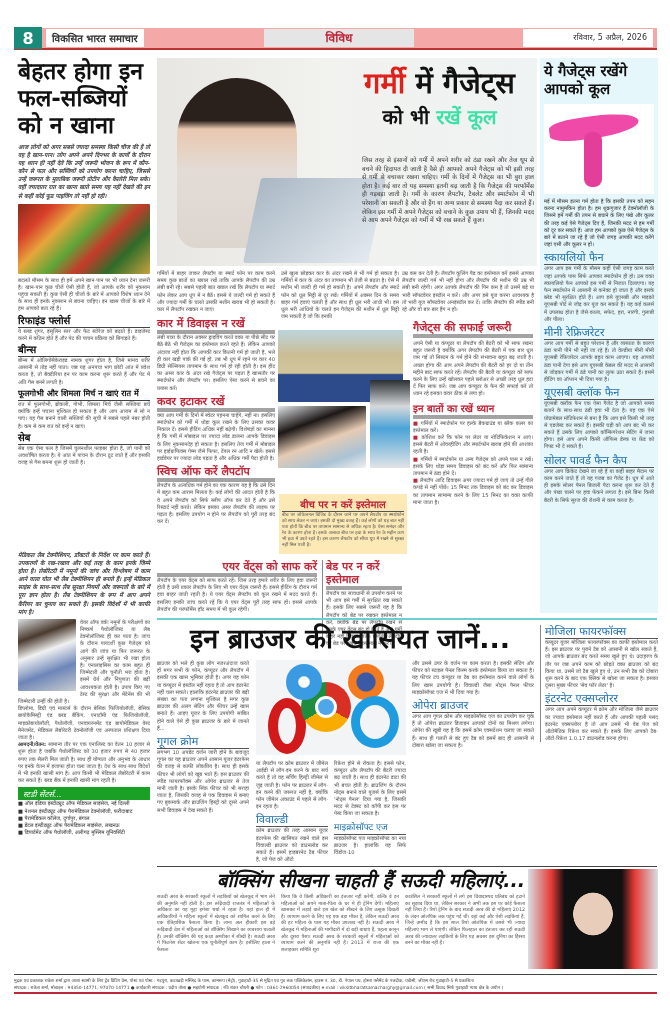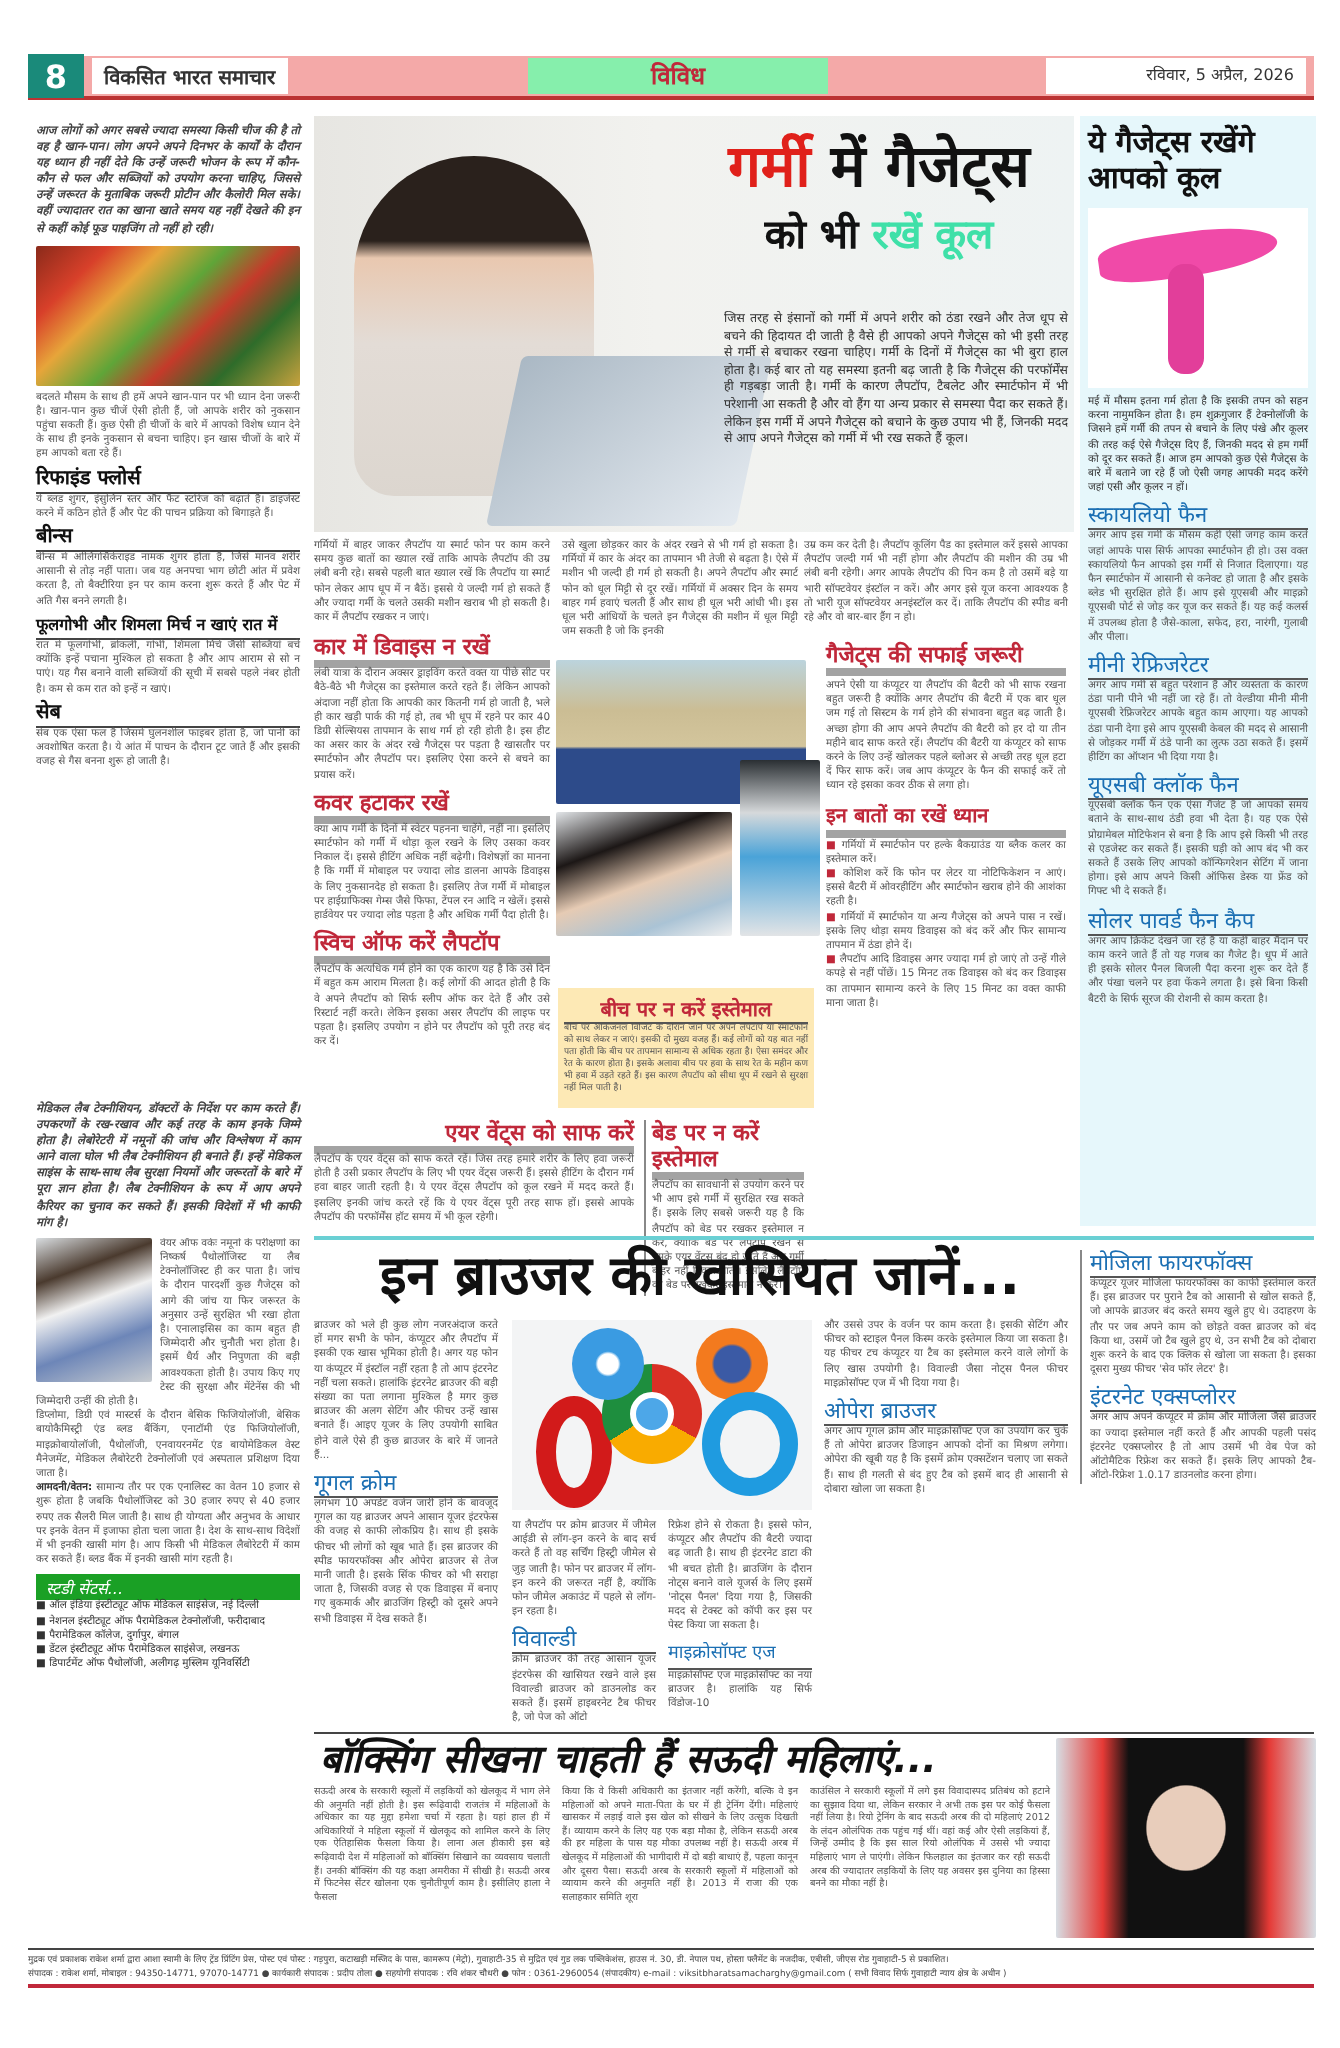--- a/index.html
+++ b/index.html
@@ -1,21 +1,21 @@
 <!DOCTYPE html>
 <html><head>
 <meta charset="utf-8">
 <style>
 *{box-sizing:border-box;margin:0;padding:0}
 body{width:670px;height:1024px;background:#fff;font-family:"DejaVu Sans",sans-serif;color:#222;position:relative;overflow:hidden}
 .abs{position:absolute}
 .header{left:14px;top:28px;width:643px;height:22px;background:#f4a9a8;display:flex;align-items:center;border-bottom:2px solid #b33}
 .pgnum{width:28px;height:22px;background:#1a8a7a;color:#fff;font-weight:bold;font-size:16px;display:flex;align-items:center;justify-content:center}
 .paper{background:#fff;height:18px;margin-left:4px;padding:0 6px;font-size:10px;font-weight:bold;display:flex;align-items:center;color:#333}
-.section{background:#86efac;height:18px;position:absolute;left:250px;width:150px;text-align:center;font-size:12px;font-weight:bold;color:#c0283a;line-height:18px}
+.section{background:#e5e5e5;height:18px;position:absolute;left:250px;width:150px;text-align:center;font-size:12px;font-weight:bold;color:#c0283a;line-height:18px}
 .date{background:#fff;height:18px;position:absolute;right:4px;width:130px;text-align:right;padding-right:6px;font-size:8px;line-height:18px;color:#333}
 .txt{font-size:5.2px;line-height:7.2px;color:#555;text-align:justify}
 .hd-big{font-weight:bold;color:#111;font-family:"DejaVu Sans",sans-serif}
 .sub-red{color:#c0283a;font-weight:bold;font-size:11px;border-bottom:4px solid #a3a3a3;line-height:13px}
 .sub-blue{color:#1b6fb3;font-weight:normal;font-size:11px;border-bottom:1px solid #555;line-height:13px}
 .sub-black{color:#111;font-weight:bold;font-size:10px;border-bottom:1px solid #444;line-height:12px}
 .img{border-radius:1px}
 .italic{font-style:italic;font-weight:bold;color:#444}
 .rule{background:#6ad0d4}
 </style>
@@ -23,20 +23,21 @@
 <body>
 
 <div class="abs header">
   <div class="pgnum">8</div>
   <div class="paper">विकसित भारत समाचार</div>
   <div class="section">विविध</div>
   <div class="date">रविवार, 5 अप्रैल, 2026</div>
 </div>
 
 <div class="abs" style="left:18px;top:58px;width:132px">
+  <div class="hd-big" style="font-size:23px;line-height:27px">बेहतर होगा इन फल-सब्जियों को न खाना</div>
   <div class="txt italic" style="font-size:5.8px;line-height:8.1px;margin-top:4px;color:#444">आज लोगों को अगर सबसे ज्यादा समस्या किसी चीज की है तो वह है खान-पान। लोग अपने अपने दिनभर के कार्यों के दौरान यह ध्यान ही नहीं देते कि उन्हें जरूरी भोजन के रूप में कौन-कौन से फल और सब्जियों को उपयोग करना चाहिए, जिससे उन्हें जरूरत के मुताबिक जरूरी प्रोटीन और कैलोरी मिल सके। वहीं ज्यादातर रात का खाना खाते समय यह नहीं देखते की इन से कहीं कोई फूड पाइजिंग तो नहीं हो रही।</div>
   <div class="img" style="height:70px;margin-top:4px;background:linear-gradient(135deg,#8a2a1a 0%,#d8402a 18%,#e7a53a 32%,#5fa538 48%,#c53a2a 62%,#2e6c2a 78%,#c7a23e 100%)"></div>
   <div class="txt" style="margin-top:3px">बदलते मौसम के साथ ही हमें अपने खान-पान पर भी ध्यान देना जरूरी है। खान-पान कुछ चीजें ऐसी होती हैं, जो आपके शरीर को नुकसान पहुंचा सकती हैं। कुछ ऐसी ही चीजों के बारे में आपको विशेष ध्यान देने के साथ ही इनके नुकसान से बचना चाहिए। इन खास चीजों के बारे में हम आपको बता रहे हैं।</div>
   <div class="sub-black" style="margin-top:2px">रिफाइंड फ्लोर्स</div>
   <div class="txt">ये ब्लड शुगर, इंसुलिन स्तर और फैट स्टोरेज को बढ़ाते हैं। डाइजेस्ट करने में कठिन होते हैं और पेट की पाचन प्रक्रिया को बिगाड़ते हैं।</div>
   <div class="sub-black" style="margin-top:2px">बीन्स</div>
   <div class="txt">बीन्स में ओलिगोसैकेराइड नामक शुगर होता है, जिसे मानव शरीर आसानी से तोड़ नहीं पाता। जब यह अनपचा भाग छोटी आंत में प्रवेश करता है, तो बैक्टीरिया इन पर काम करना शुरू करते हैं और पेट में अति गैस बनने लगती है।</div>
   <div class="sub-black" style="margin-top:2px;font-size:8px">फूलगोभी और शिमला मिर्च न खाएं रात में</div>
   <div class="txt">रात में फूलगोभी, ब्रोकली, गोभी, शिमला मिर्च जैसी सब्जियां बचें क्योंकि इन्हें पचाना मुश्किल हो सकता है और आप आराम से सो न पाएं। यह गैस बनाने वाली सब्जियों की सूची में सबसे पहले नंबर होती है। कम से कम रात को इन्हें न खाएं।</div>
   <div class="sub-black" style="margin-top:2px">सेब</div>
@@ -170,21 +171,21 @@
 </div>
 <div class="abs" style="left:540px;top:625px;width:118px;border-left:1px solid #888;padding-left:4px">
   <div class="sub-blue">मोजिला फायरफॉक्स</div>
   <div class="txt">कंप्यूटर यूजर मोजिला फायरफॉक्स का काफी इस्तेमाल करते हैं। इस ब्राउजर पर पुराने टैब को आसानी से खोल सकते हैं, जो आपके ब्राउजर बंद करते समय खुले हुए थे। उदाहरण के तौर पर जब अपने काम को छोड़ते वक्त ब्राउजर को बंद किया था, उसमें जो टैब खुले हुए थे, उन सभी टैब को दोबारा शुरू करने के बाद एक क्लिक से खोला जा सकता है। इसका दूसरा मुख्य फीचर 'सेव फॉर लेटर' है।</div>
   <div class="sub-blue" style="margin-top:3px">इंटरनेट एक्सप्लोरर</div>
   <div class="txt">अगर आप अपने कंप्यूटर में क्रोम और मोजिला जैसे ब्राउजर का ज्यादा इस्तेमाल नहीं करते हैं और आपकी पहली पसंद इंटरनेट एक्सप्लोरर है तो आप उसमें भी वेब पेज को ऑटोमैटिक रिफ्रेश कर सकते हैं। इसके लिए आपको टैब-ऑटो-रिफ्रेश 1.0.17 डाउनलोड करना होगा।</div>
 </div>
 
 <div class="abs" style="left:157px;top:866px;width:500px;height:1px;background:#444"></div>
 
-<div class="abs hd-big" style="left:160px;top:868px;width:365px;font-size:19px;line-height:24px;font-style:italic;text-align:left">बॉक्सिंग सीखना चाहती हैं सऊदी महिलाएं...</div>
+<div class="abs hd-big" style="left:160px;top:868px;width:365px;font-size:19px;line-height:24px;font-style:italic;text-align:right">बॉक्सिंग सीखना चाहती हैं सऊदी महिलाएं...</div>
 <div class="abs txt" style="left:157px;top:894px;width:118px;font-size:4.8px;line-height:6.6px">सऊदी अरब के सरकारी स्कूलों में लड़कियों को खेलकूद में भाग लेने की अनुमति नहीं होती है। इस रूढ़िवादी राजतंत्र में महिलाओं के अधिकार का यह मुद्दा हमेशा चर्चा में रहता है। यहां हाल ही में अधिकारियों ने महिला स्कूलों में खेलकूद को शामिल करने के लिए एक ऐतिहासिक फैसला किया है। लाना अल हीकारी इस बड़े रूढ़िवादी देश में महिलाओं को बॉक्सिंग सिखाने का व्यवसाय चलाती हैं। उनकी बॉक्सिंग की यह कक्षा अमरीका में सीखी है। सऊदी अरब में फिटनेस सेंटर खोलना एक चुनौतीपूर्ण काम है। इसीलिए हाला ने फैसला</div>
 <div class="abs txt" style="left:281px;top:894px;width:118px;font-size:4.8px;line-height:6.6px">किया कि वे किसी अधिकारी का इंतजार नहीं करेंगी, बल्कि वे इन महिलाओं को अपने माता-पिता के घर में ही ट्रेनिंग देंगी। महिलाएं खासकर में लड़ाई वाले इस खेल को सीखने के लिए उत्सुक दिखती हैं। व्यायाम करने के लिए यह एक बड़ा मौका है, लेकिन सऊदी अरब की हर महिला के पास यह मौका उपलब्ध नहीं है। सऊदी अरब में खेलकूद में महिलाओं की भागीदारी में दो बड़ी बाधाएं हैं, पहला कानून और दूसरा पैसा। सऊदी अरब के सरकारी स्कूलों में महिलाओं को व्यायाम करने की अनुमति नहीं है। 2013 में राजा की एक सलाहकार समिति शूरा</div>
 <div class="abs txt" style="left:405px;top:894px;width:120px;font-size:4.8px;line-height:6.6px">काउंसिल ने सरकारी स्कूलों में लगे इस विवादास्पद प्रतिबंध को हटाने का सुझाव दिया था, लेकिन सरकार ने अभी तक इस पर कोई फैसला नहीं लिया है। रियो ट्रेनिंग के बाद सऊदी अरब की दो महिलाएं 2012 के लंदन ओलंपिक तक पहुंच गई थीं। वहां कई और ऐसी लड़कियां हैं, जिन्हें उम्मीद है कि इस साल रियो ओलंपिक में उससे भी ज्यादा महिलाएं भाग ले पाएंगी। लेकिन फिलहाल का इंतजार कर रही सऊदी अरब की ज्यादातर लड़कियों के लिए यह अवसर इस दुनिया का हिस्सा बनने का मौका नहीं है।</div>
 <div class="abs img" style="left:528px;top:869px;width:130px;height:100px;background:radial-gradient(ellipse 25% 35% at 50% 45%,#e8cdbb 60%,transparent 62%),linear-gradient(90deg,#d8dee4 0%,#e53a36 18%,#111 28%,#111 72%,#e53a36 82%,#d8dee4 100%)"></div>
 
 <div class="abs" style="left:14px;top:974px;width:643px;height:1px;background:#444"></div>
 <div class="abs" style="left:14px;top:977px;width:643px;font-size:4.4px;line-height:7px;color:#444">
   <div>मुद्रक एवं प्रकाशक राकेश शर्मा द्वारा आशा स्वामी के लिए ट्रेंड प्रिंटिंग प्रेस, पोस्ट एवं पोस्ट : गड़पुरा, कटाखड़ी मस्जिद के पास, कामरूप (मेट्रो), गुवाहाटी-35 से मुद्रित एवं गुड लक पब्लिकेशंस, हाउस नं. 30, डी. नेपाल पथ, होस्ता फ्लैमेंट के नजदीक, एबीसी, जीएस रोड गुवाहाटी-5 से प्रकाशित।</div>
   <div>संपादक : राकेश शर्मा, मोबाइल : 94350-14771, 97070-14771 ● कार्यकारी संपादक : प्रदीप तोला ● सहयोगी संपादक : रवि शंकर चौधरी ● फोन : 0361-2960054 (संपादकीय) e-mail : viksitbharatsamacharghy@gmail.com ( सभी विवाद सिर्फ गुवाहाटी न्याय क्षेत्र के अधीन )</div>
 </div>

